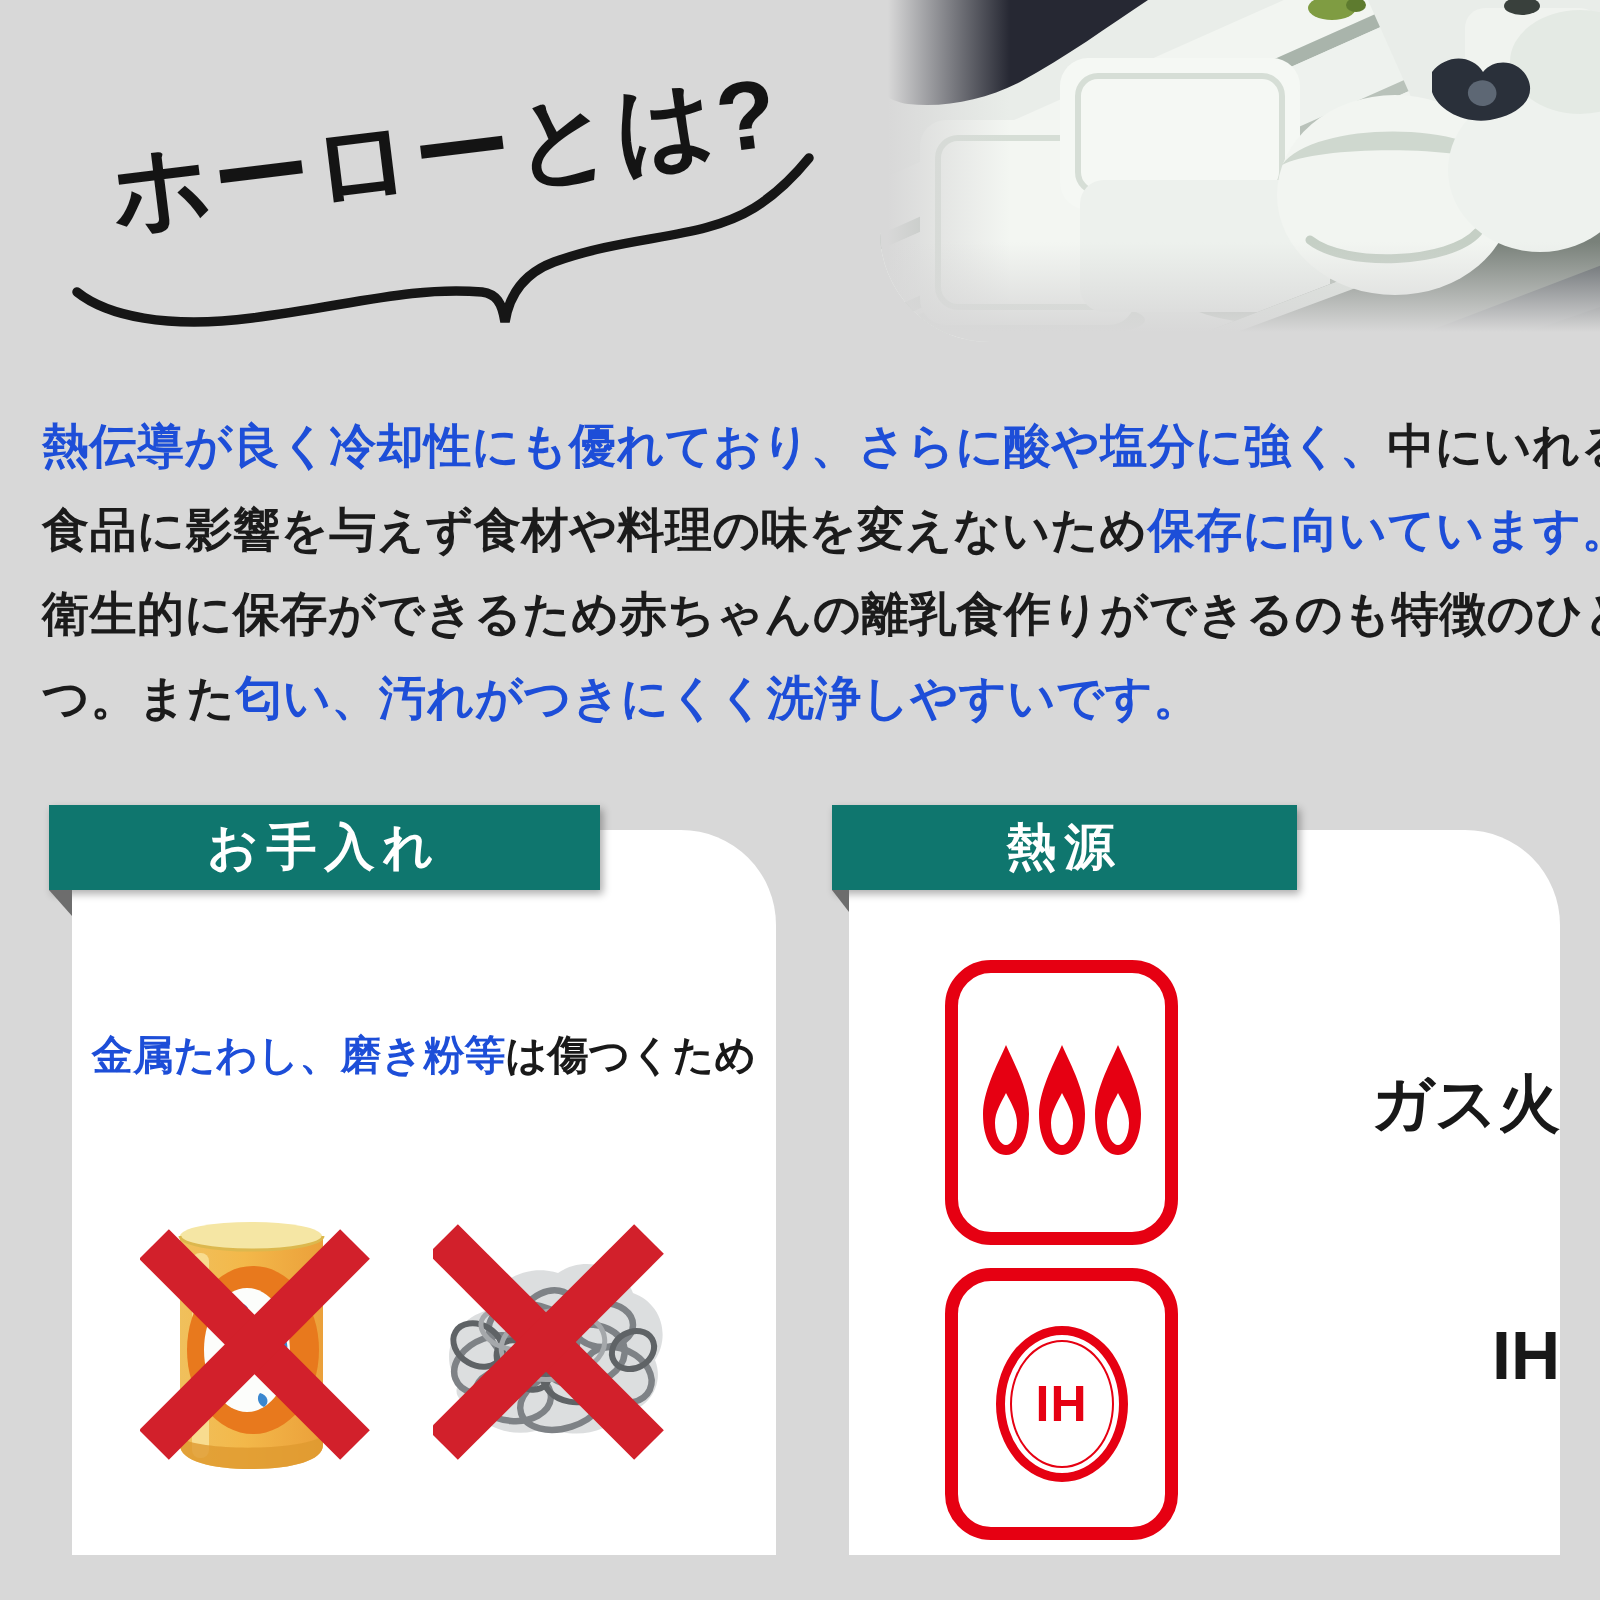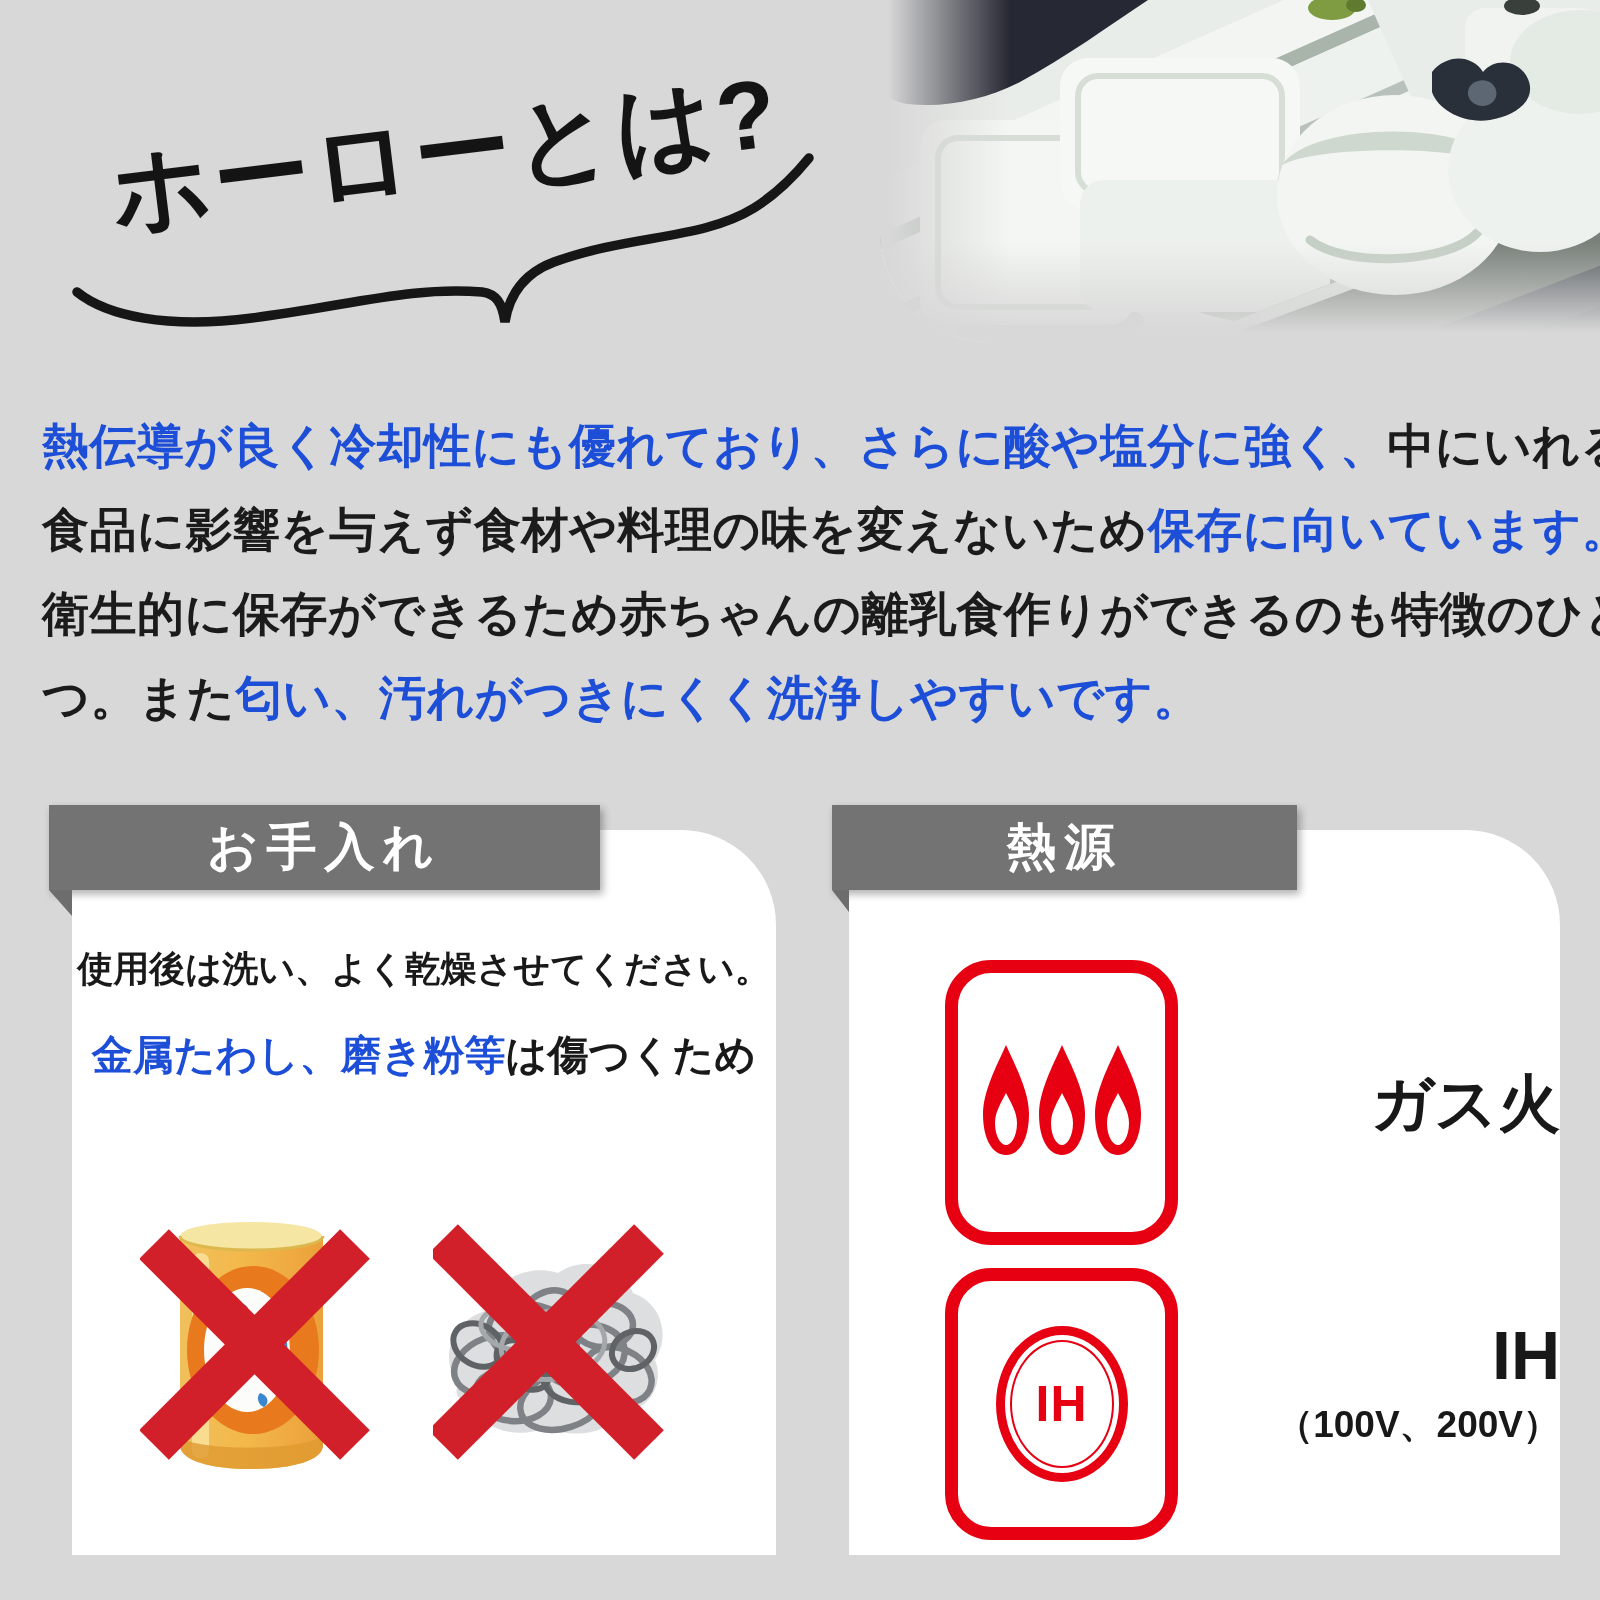--- a/index.html
+++ b/index.html
@@ -28,21 +28,21 @@
   .iline{font-size:47px;font-weight:800;line-height:84px;white-space:nowrap;
          color:#1b1b1b;letter-spacing:.5px}
   .red{color:#1d4ed8}
 
   
   .card{position:absolute;top:830px;height:725px;background:#fff;
         border-top-right-radius:95px}
   #card-care{left:72px;width:704px}
   #card-heat{left:849px;width:711px}
 
-  .ribbon{position:absolute;top:805px;height:85px;background:#737373;color:#fff;
+  .ribbon{position:absolute;top:805px;height:85px;background:#0f766e;color:#fff;
           font-size:50px;font-weight:700;line-height:85px;text-align:center;
           letter-spacing:8px;box-shadow:3px 4px 8px rgba(0,0,0,.32)}
   #ribbon-care{left:49px;width:551px}
   #ribbon-heat{left:832px;width:465px}
   .fold{position:absolute;top:890px;background:#6d6d6d;
         clip-path:polygon(0 0,100% 0,100% 100%)}
   #fold-care{left:49px;width:23px;height:26px}
   #fold-heat{left:832px;width:17px;height:22px}
 
   
@@ -128,21 +128,20 @@
 </svg>
 
 <div class="abs" id="intro">
   <div class="iline"><span class="red">熱伝導が良く冷却性にも優れており、さらに酸や塩分に強く、</span><span>中にいれる</span></div>
   <div class="iline"><span>食品に影響を与えず食材や料理の味を変えないため</span><span class="red">保存に向いています。</span></div>
   <div class="iline"><span>衛生的に保存ができるため赤ちゃんの離乳食作りができるのも特徴のひと</span></div>
   <div class="iline"><span>つ。また</span><span class="red">匂い、汚れがつきにくく洗浄しやすいです。</span></div>
 </div>
 
 <div class="card" id="card-care">
-  <div class="cline" id="care-l1">使用後は洗い、よく乾燥させてください。</div>
   <div class="cline" id="care-l2"><span class="red">金属たわし、磨き粉等</span><span>は傷つくため</span></div>
 
   <svg class="abs" id="fig-cleanser" viewBox="0 0 230 280">
     <defs>
       <linearGradient id="cang" x1="0" y1="0" x2="1" y2="0">
         <stop offset="0" stop-color="#f0c05c"></stop>
           <stop offset=".45" stop-color="#f3b84a"></stop>
           <stop offset="1" stop-color="#eba03a"></stop>
       </linearGradient>
     </defs>
@@ -210,19 +209,18 @@
   <div class="hlabel" id="gas-label">ガス火</div>
 
   <div class="hsq" id="sq-ih">
     <div class="ring1">
       <div class="ring2">
         <span>IH</span>
       </div>
     </div>
   </div>
   <div class="hlabel" id="ih-label">IH</div>
-  <div class="hlabel" id="ih-sub">（100V、200V）</div>
 </div>
 
 <div class="ribbon" id="ribbon-care">お手入れ</div>
 <div class="fold" id="fold-care"></div>
 <div class="ribbon" id="ribbon-heat">熱源</div>
 <div class="fold" id="fold-heat"></div>
 
 </body></html>

